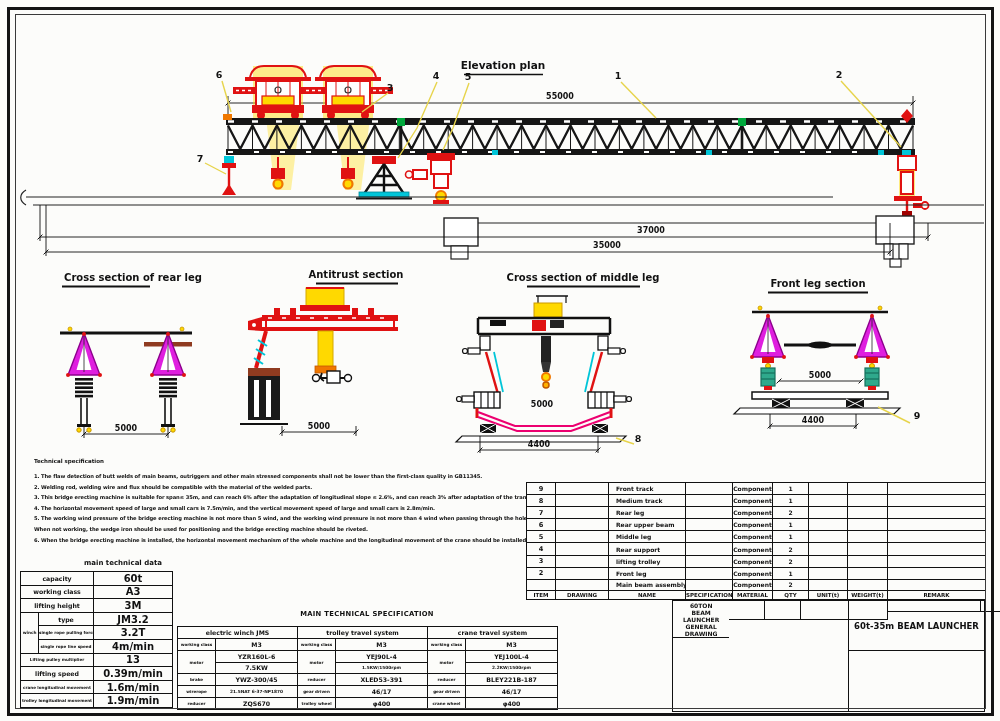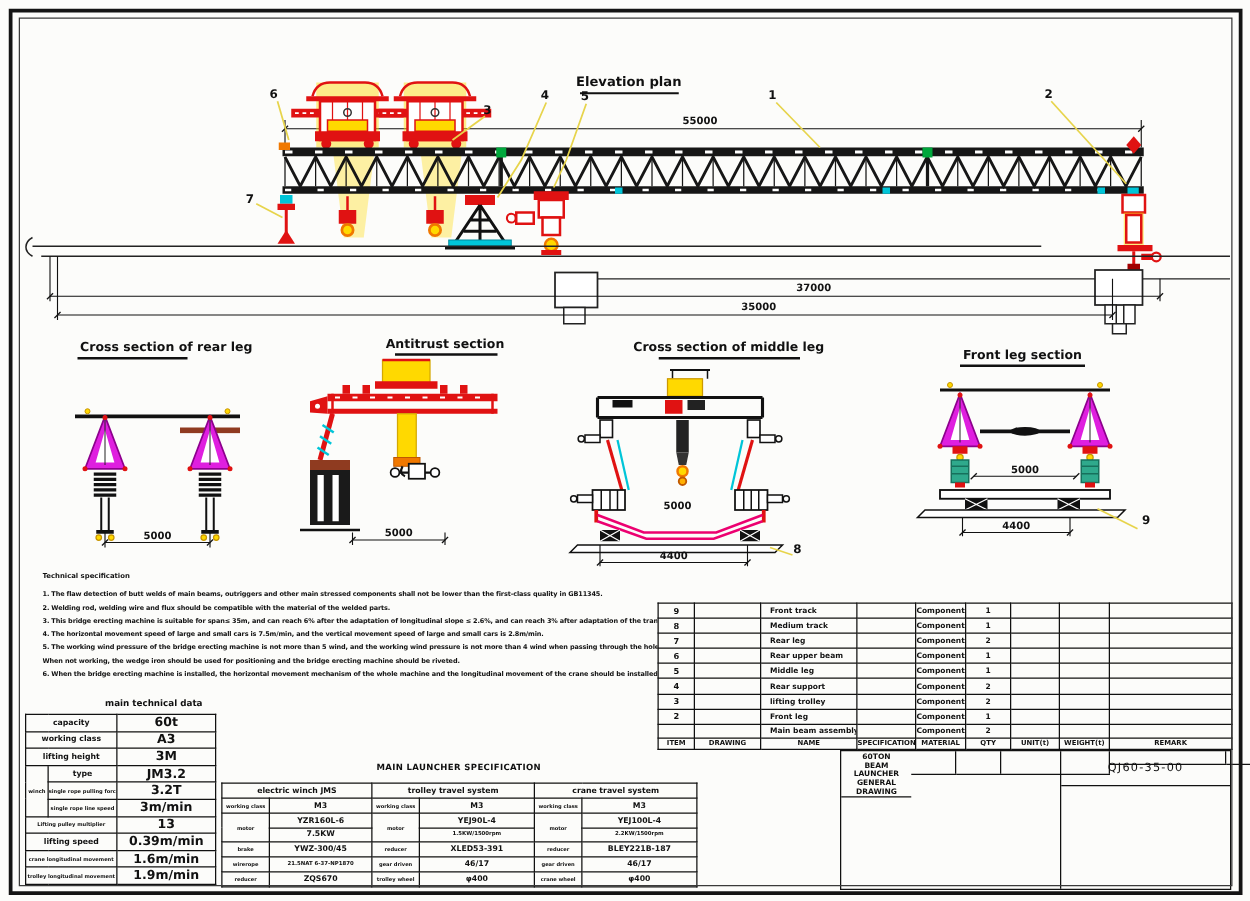--- a/index.html
+++ b/index.html
@@ -413,42 +413,42 @@
           <td class="mtd-winch" rowspan="3">winch</td>
           <td class="mtd-label">type</td>
           <td class="mtd-value">JM3.2</td>
         </tr>
         <tr>
           <td class="mtd-label small">single rope pulling force</td>
           <td class="mtd-value">3.2T</td>
         </tr>
         <tr>
           <td class="mtd-label small">single rope line speed</td>
-          <td class="mtd-value">3m/min</td>
+          <td class="mtd-value">4m/min</td>
         </tr>
         <tr>
           <td class="mtd-label small" colspan="2">Lifting pulley multiplier</td>
           <td class="mtd-value">13</td>
         </tr>
         <tr>
           <td class="mtd-label" colspan="2">lifting speed</td>
           <td class="mtd-value">0.39m/min</td>
         </tr>
         <tr>
           <td class="mtd-label small" colspan="2">crane longitudinal movement</td>
           <td class="mtd-value">1.6m/min</td>
         </tr>
         <tr>
           <td class="mtd-label small" colspan="2">trolley longitudinal movement</td>
           <td class="mtd-value">1.9m/min</td>
         </tr>
       </tbody>
   </table>
 
-  <div class="spec-title">MAIN LAUNCHER SPECIFICATION</div>
+  <div class="spec-title">MAIN TECHNICAL SPECIFICATION</div>
   <table class="spec">
     <colgroup>
       <col style="width:38px">
         <col style="width:82px">
       <col style="width:38px">
         <col style="width:92px">
       <col style="width:38px">
         <col style="width:92px">
     </colgroup>
     <tbody>
@@ -652,20 +652,20 @@
         <div class="tb-cell cc lbl-s" style="width:46px">WEIGHT</div>
         <div class="tb-cell cc lbl-s" style="flex:1">RATIO</div>
       </div>
       <div class="tb-row" style="flex:1">
         <div class="tb-cell" style="width:70px"></div>
         <div class="tb-cell cc weight-val" style="width:46px">80ton</div>
         <div class="tb-cell" style="flex:1"></div>
       </div>
     </div>
     <div class="tb-right">
-      <div class="tb-no">QJ60-35-00</div>
+      <div class="tb-name">60t-35m BEAM LAUNCHER</div>
       <div class="tb-empty"></div>
     </div>
   </div>
 
   <div class="frame-inner"></div>
   <div class="frame-outer"></div>
 </div>
 
 </body></html>

